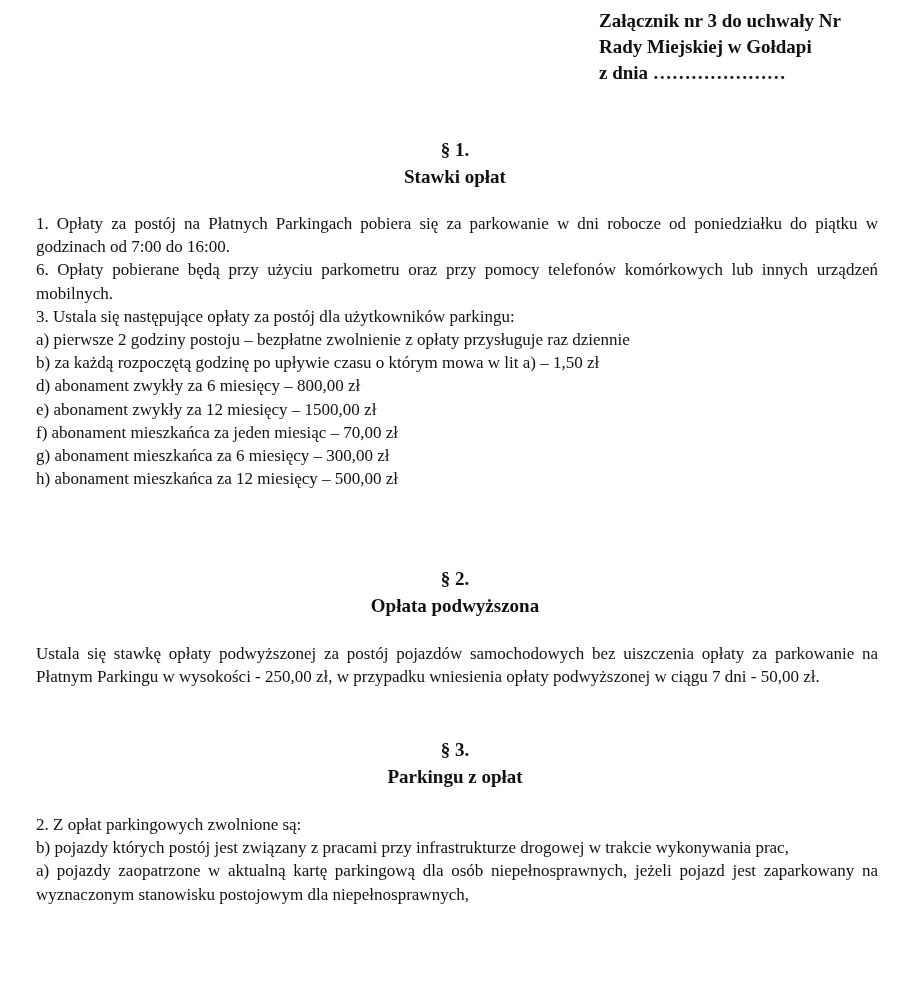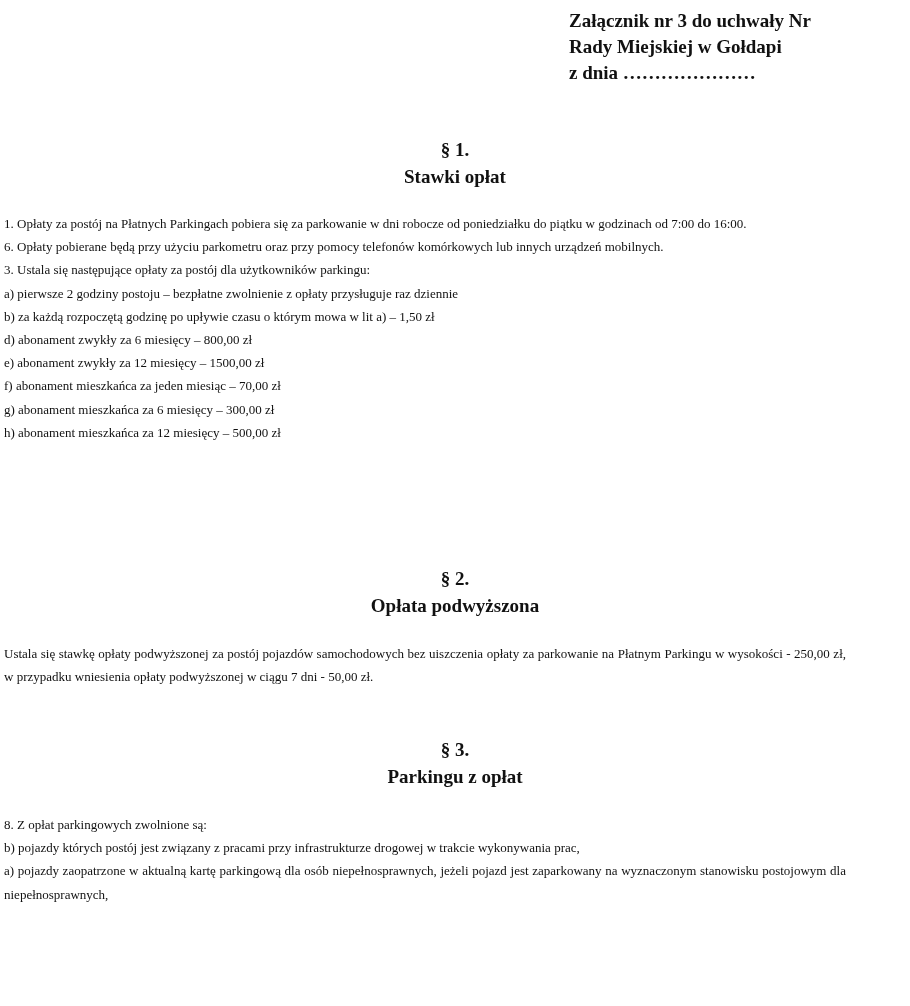--- a/index.html
+++ b/index.html
@@ -1,31 +1,31 @@
 <!DOCTYPE html>
 <html><head>
 <meta charset="utf-8">
 <style>
   html, body { margin: 0; padding: 0; background: #ffffff; }
   body {
     width: 910px; height: 1006px; overflow: hidden; position: relative;
     font-family: "Liberation Serif", serif; color: #111111;
   }
   .header {
-    position: absolute; left: 569px; top: 8px;
+    position: absolute; left: 599px; top: 8px;
     font-weight: bold; font-size: 19px; line-height: 26px;
   }
   .header div { white-space: nowrap; }
   .sec-head {
     position: absolute; left: 0; width: 910px; text-align: center;
     font-weight: bold; font-size: 19px; line-height: 27px;
   }
   .body-text {
-    position: absolute; left: 4px; width: 842px;
-    font-size: 13px; line-height: 23.2px;
+    position: absolute; left: 36px; width: 842px;
+    font-size: 17px; line-height: 23.2px;
   }
   .body-text p { margin: 0; }
   .justify { text-align: justify; text-align-last: left; }
 </style>
 </head>
 <body>
 
 <div class="header">
   <div>Załącznik nr 3 do uchwały Nr</div>
   <div>Rady Miejskiej w Gołdapi</div>
@@ -55,16 +55,16 @@
 </div>
 <div class="body-text" style="top:642px;">
   <p class="justify">Ustala się stawkę opłaty podwyższonej za postój pojazdów samochodowych bez uiszczenia opłaty za parkowanie na Płatnym Parkingu w wysokości - 250,00 zł, w przypadku wniesienia opłaty podwyższonej w ciągu 7 dni - 50,00 zł.</p>
 </div>
 
 <div class="sec-head" style="top:736px;">
   <div>§ 3.</div>
   <div>Parkingu z opłat</div>
 </div>
 <div class="body-text" style="top:813px;">
-  <p>8. Z opłat parkingowych zwolnione są:</p>
+  <p>2. Z opłat parkingowych zwolnione są:</p>
   <p class="justify">b) pojazdy których postój jest związany z pracami przy infrastrukturze drogowej w trakcie wykonywania prac,</p>
   <p class="justify">a) pojazdy zaopatrzone w aktualną kartę parkingową dla osób niepełnosprawnych, jeżeli pojazd jest zaparkowany na wyznaczonym stanowisku postojowym dla niepełnosprawnych,</p>
 </div>
 
 </body></html>

